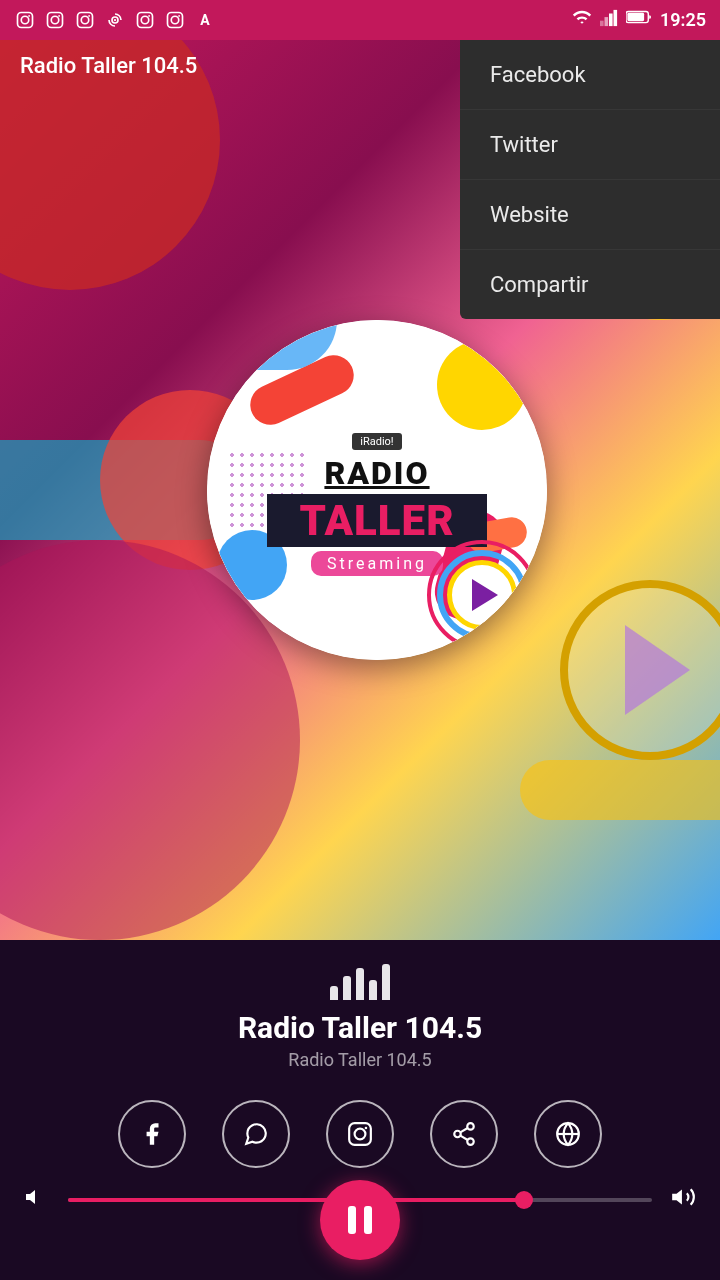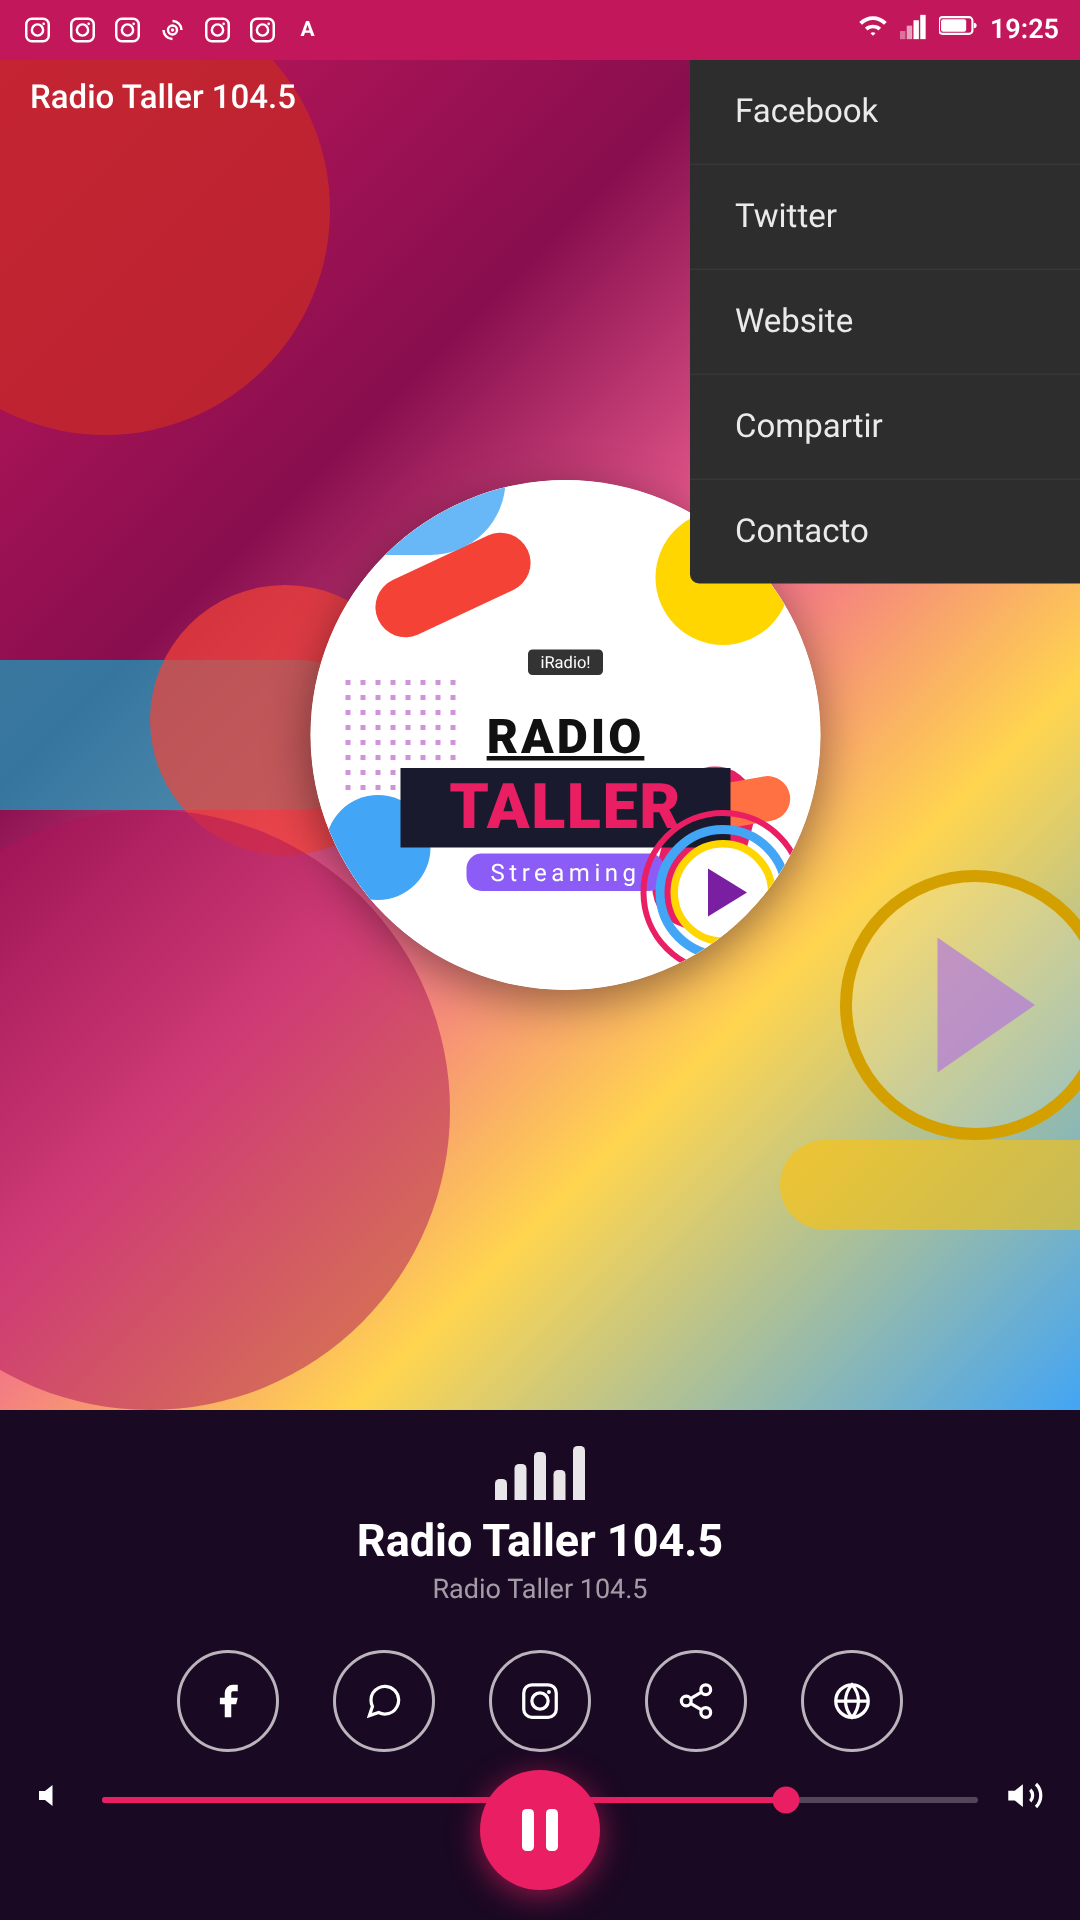--- a/index.html
+++ b/index.html
@@ -174,21 +174,21 @@
       transform: translateX(-50%);
       text-align: center;
     }
     .logo-iradio {
       background: #333;
       color: white;
       font-size: 11px;
       padding: 2px 8px;
       border-radius: 3px;
       display: inline-block;
-      margin-bottom: 22px;
+      margin-bottom: 4px;
     }
     .logo-radio {
       font-size: 32px;
       font-weight: 900;
       color: #111;
       display: block;
       letter-spacing: 2px;
       text-decoration: underline;
     }
     .logo-taller {
@@ -198,21 +198,21 @@
       display: block;
       letter-spacing: 1px;
       background: #1a1a2e;
       color: #e91e63;
       padding: 2px 10px;
       margin: 2px 0;
     }
     .logo-streaming {
       font-size: 16px;
       color: white;
-      background: #8b5cf6;
+      background: #ec4899;
       padding: 3px 16px;
       border-radius: 10px;
       display: inline-block;
       letter-spacing: 3px;
       margin-top: 2px;
     }
     .logo-play-btn {
       position: absolute;
       bottom: 30px;
       right: 30px;
@@ -597,14 +597,13 @@
       <div class="pause-bar"></div>
     </div>
   </button>
 </div>
 
 <div class="dropdown-menu">
   <div class="menu-item">Facebook</div>
   <div class="menu-item">Twitter</div>
   <div class="menu-item">Website</div>
   <div class="menu-item">Compartir</div>
-  <div class="menu-item">Contacto</div>
 </div>
 
 </body></html>

